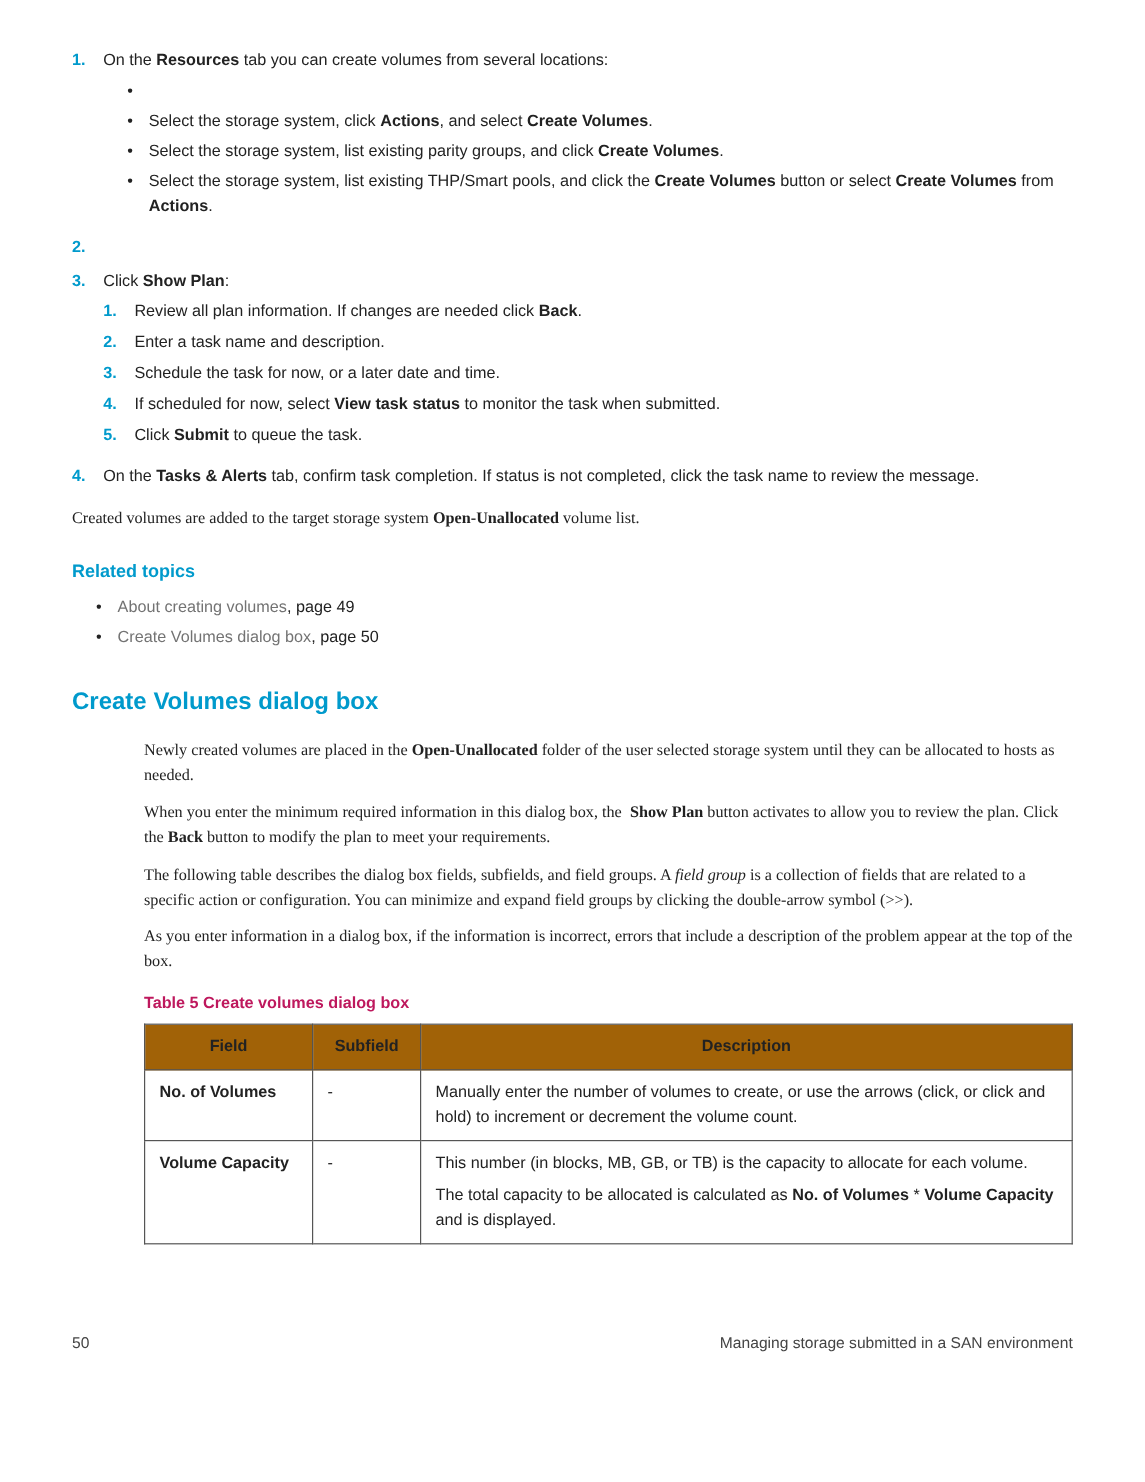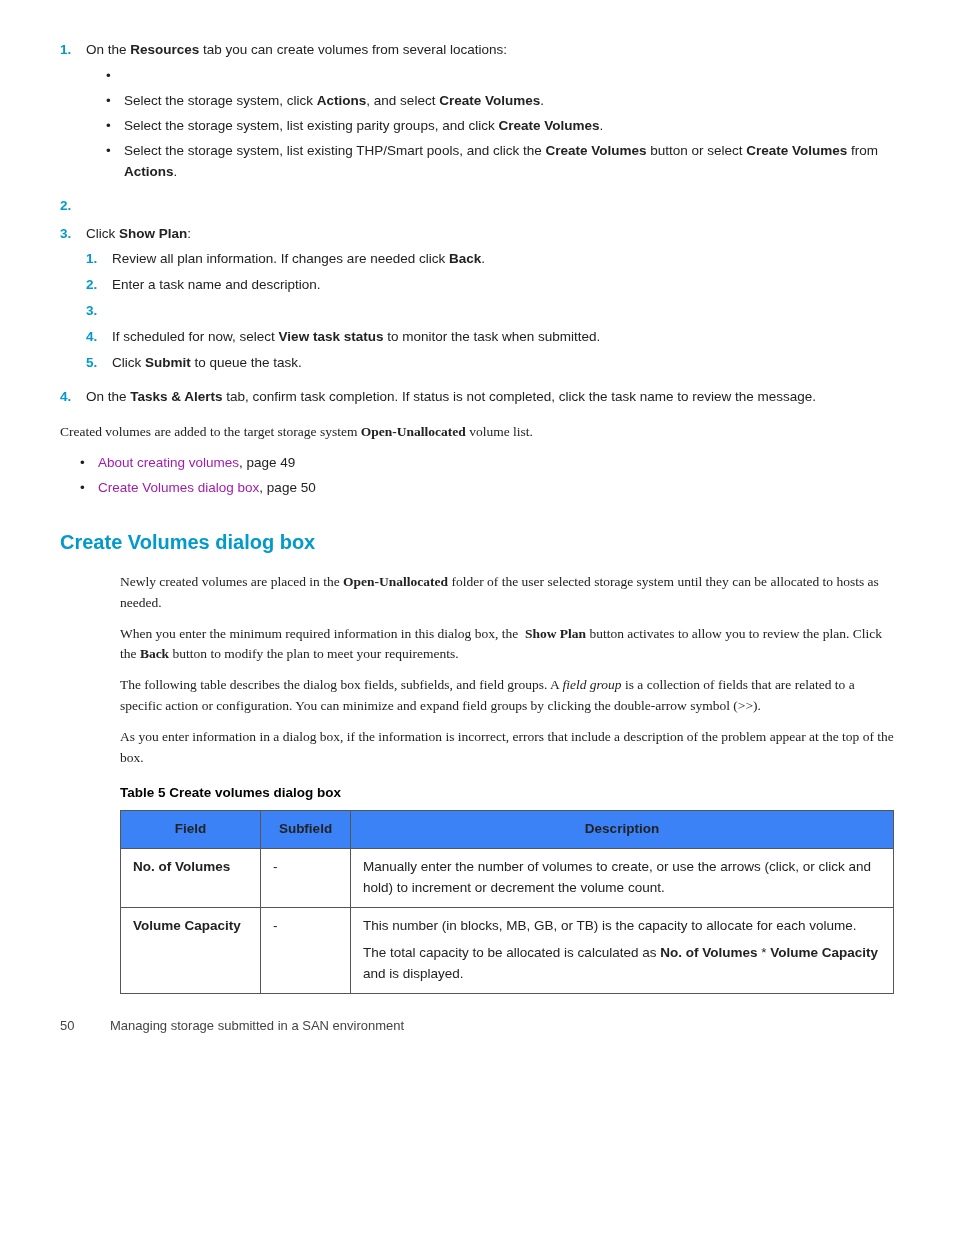--- a/index.html
+++ b/index.html
@@ -58,72 +58,73 @@
       flex-shrink: 0;
     }
     .related-topics-heading {
       color: #009acc;
       font-size: 15px;
       font-weight: bold;
       margin-top: 22px;
       margin-bottom: 8px;
     }
     .related-link {
-      color: #a21caf;
+      color: #737373;
       text-decoration: none;
       margin-top: 37px;
     }
     .section-heading {
       color: #009acc;
       font-size: 20px;
       font-weight: bold;
       margin-top: 28px;
       margin-bottom: 14px;
     }
     .content-block {
       margin-left: 60px;
     }
     .para {
       margin-bottom: 10px;
       font-family: Liberation Serif, serif;
     }
     .table-caption {
-      color: #000000;
+      color: #be185d;
       font-weight: bold;
       font-size: 13.5px;
       margin-bottom: 6px;
       margin-top: 14px;
     }
     table {
       border-collapse: collapse;
       width: 100%;
     }
     table th, table td {
       border: 1px solid #555;
       padding: 8px 12px;
       vertical-align: top;
       font-size: 13.5px;
     }
     table th {
       font-weight: bold;
-      background: #3b82f6;
+      background: #a16207;
     }
     table td.field-col {
       font-weight: bold;
       width: 140px;
     }
     table td.subfield-col {
       width: 90px;
     }
     .footer {
       display: flex;
       gap: 20px;
-      margin-top: 22px;
+      margin-top: 72px;
       font-size: 13px;
       color: #444;
+      justify-content: space-between;
     }
     .footer-page {
       min-width: 30px;
     }
   </style>
 </head>
 <body>
 
 <ol class="numbered-list-outer">
 
@@ -163,20 +164,21 @@
         <li>
           <span class="inner-num">1.</span>
           <span>Review all plan information. If changes are needed click <b>Back</b>.</span>
         </li>
         <li>
           <span class="inner-num">2.</span>
           <span>Enter a task name and description.</span>
         </li>
         <li>
           <span class="inner-num">3.</span>
+          <span>Schedule the task for now, or a later date and time.</span>
         </li>
         <li>
           <span class="inner-num">4.</span>
           <span>If scheduled for now, select <b>View task status</b> to monitor the task when submitted.</span>
         </li>
         <li>
           <span class="inner-num">5.</span>
           <span>Click <b>Submit</b> to queue the task.</span>
         </li>
       </ol>
@@ -188,20 +190,21 @@
     <span>On the <b>Tasks &amp; Alerts</b> tab, confirm task completion. If status is not completed, click the task name to review the message.</span>
   </li>
 
 </ol>
 
 <p class="para" style="margin-top:14px;">
   Created volumes are added to the target storage system <b>Open-Unallocated</b> volume list.
 </p>
 
 <div>
+  <h3 class="related-topics-heading">Related topics</h3>
   <ul class="bullet-list">
     <li>
       <span class="bullet">•</span>
       <span>
         <a href="#" class="related-link">About creating volumes</a><span>, page 49</span>
       </span>
     </li>
     <li>
       <span class="bullet">•</span>
       <span>

